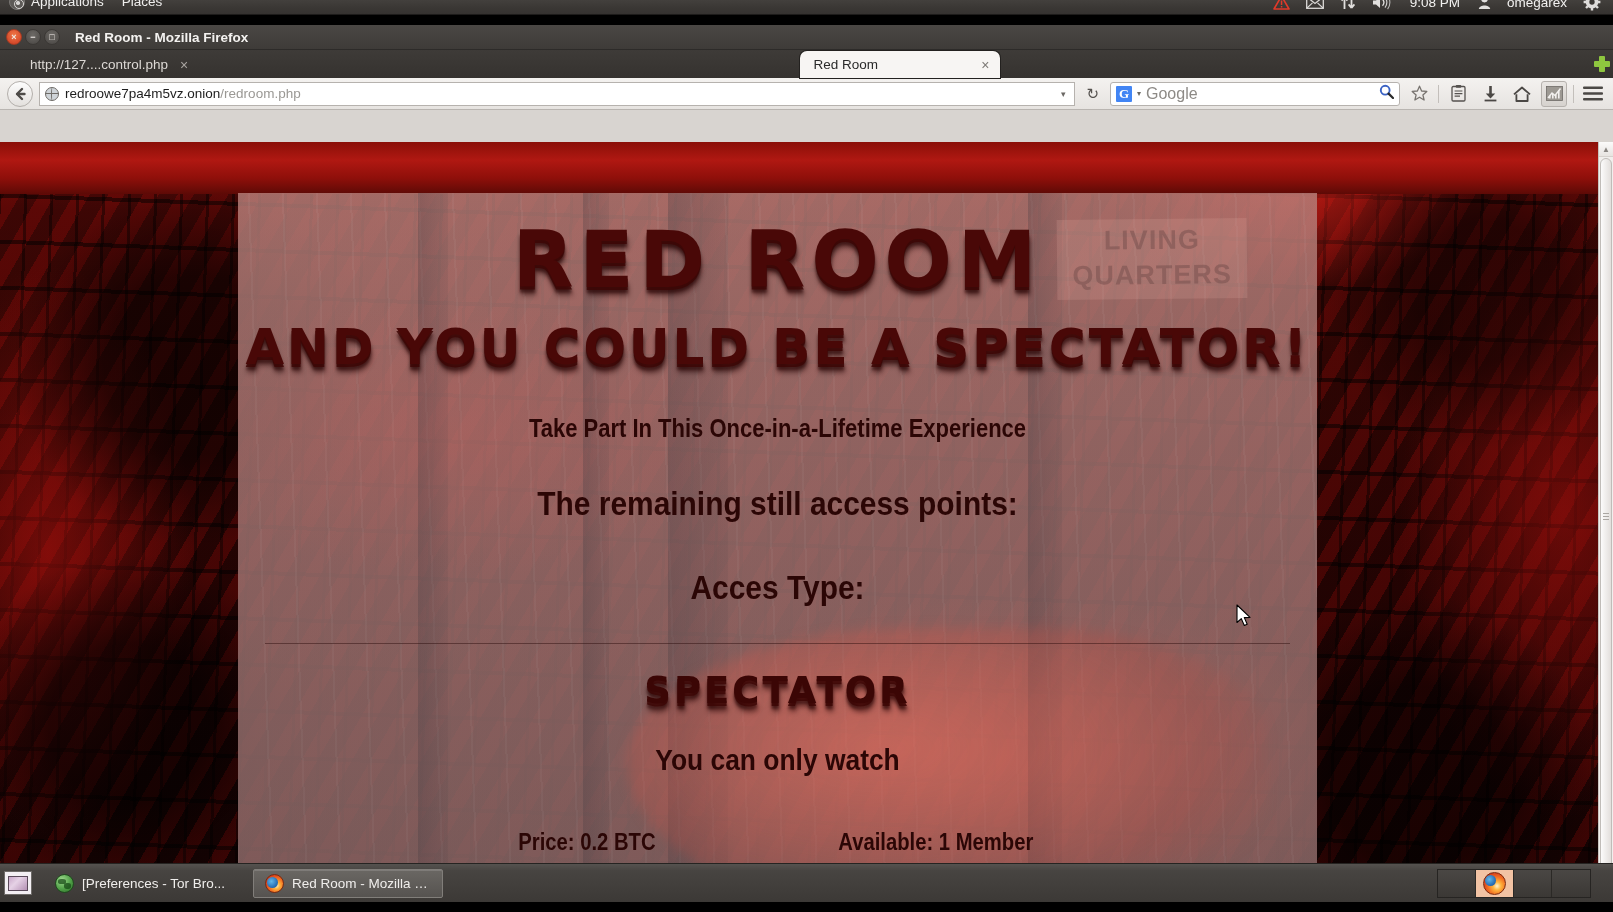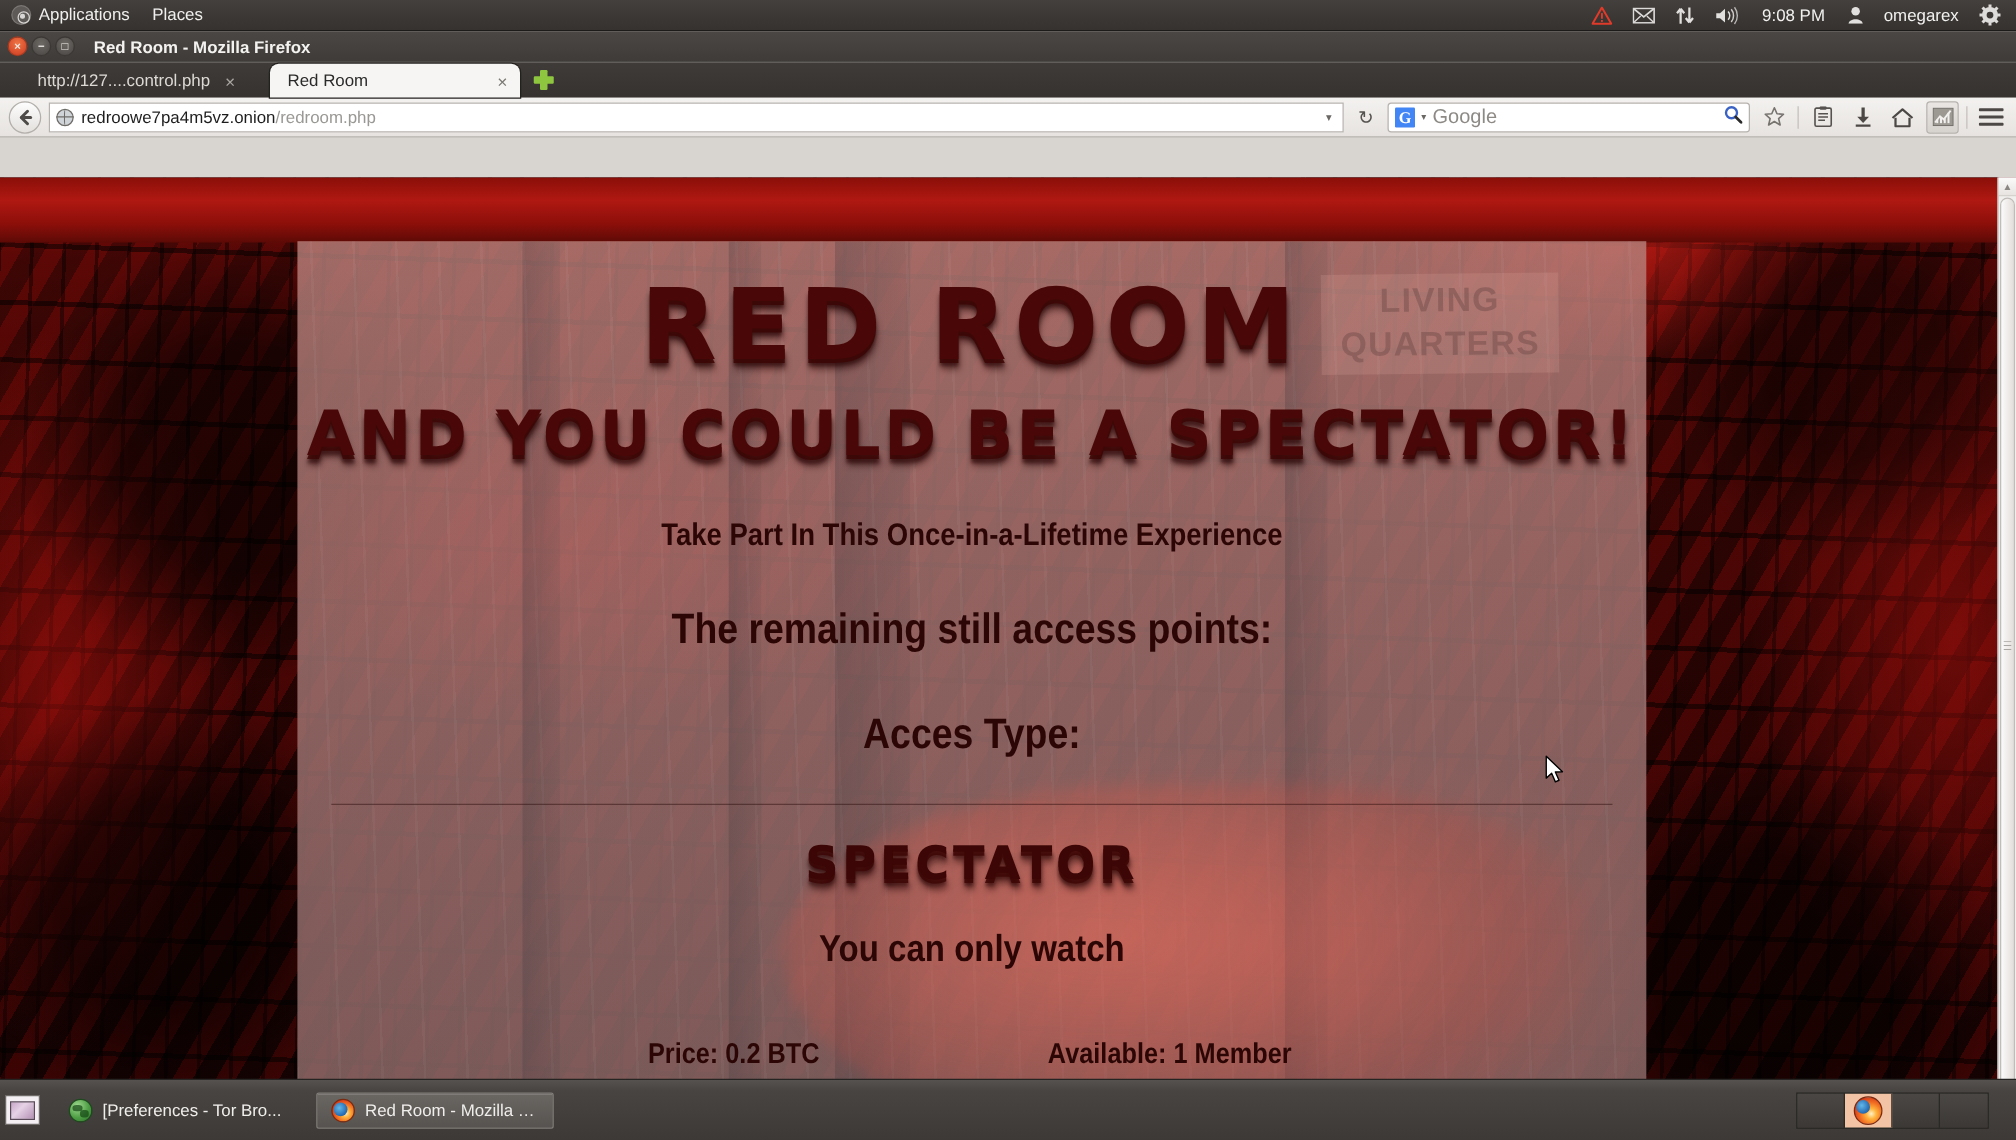--- a/index.html
+++ b/index.html
@@ -5,21 +5,21 @@
   * { box-sizing: border-box; margin: 0; padding: 0; }
   html, body {
     width: 1613px; height: 912px;
     overflow: hidden;
     font-family: "Liberation Sans", sans-serif;
     background: #000;
   }
 
   
   #gnome-panel {
-    position: absolute; left: 0; top: 0; width: 1613px; height: 25px;
+    position: absolute; left: 0; top: 0; width: 1613px; height: 15px;
     background: linear-gradient(to bottom, #43403d 0%, #3b3835 50%, #353230 100%);
     display: flex; align-items: flex-end;
     color: #e8e8e8; font-size: 13px;
     border-bottom: 1px solid #1d1b1a;
   }
   #gnome-panel .panel-left { display: flex; align-items: center; gap: 0px; }
   .panel-btn {
     display: flex; align-items: center; gap: 6px;
     padding: 0 9px; height: 24px; line-height: 24px;
     font-size: 13.5px; color: #f0efee;
@@ -72,20 +72,21 @@
     color: #f4f2f0; font-size: 13.5px; font-weight: bold;
     margin-left: 12px;
   }
 
   
   #ff-tabstrip {
     height: 28px; width: 100%;
     background: linear-gradient(to bottom, #3e3b38 0%, #35322f 100%);
     display: flex; align-items: flex-end; padding-left: 16px;
     position: relative;
+    justify-content: space-between;
   }
   .tab {
     height: 27px; display: flex; align-items: center;
     padding: 0 10px 0 14px; font-size: 13.5px;
     border-top-left-radius: 7px; border-top-right-radius: 7px;
     max-width: 200px; gap: 12px;
   }
   .tab-inactive { color: #ddd9d5; }
   .tab-active   { background: #f7f5f3; color: #2a2a2a; box-shadow: 0 0 0 1px #23211f; }
   .tab-label { white-space: nowrap; overflow: hidden; text-overflow: ellipsis; }
@@ -290,21 +291,21 @@
     display: flex; align-items: center; justify-content: center;
   }
   .grip { width: 6px; height: 7px;
     background: repeating-linear-gradient(to bottom, #aaa6a2 0 1px, rgba(0,0,0,0) 1px 3px); }
 
   
   #cursor { position: absolute; left: 1236px; top: 462px; z-index: 50; }
 
   
   #taskbar {
-    position: absolute; left: 0; top: 863px; width: 1613px; height: 49px;
+    position: absolute; left: 0; top: 863px; width: 1613px; height: 39px;
     background: linear-gradient(to bottom, #55524f 0%, #474441 18%, #3c3936 100%);
     display: flex; align-items: center; padding: 0 12px 0 4px;
     border-top: 1px solid #262422;
   }
   #show-desktop {
     width: 28px; height: 24px; flex: none; margin-right: 12px;
     border: 1px solid #6e6b68; background: #f3eff3;
     display: flex; align-items: center; justify-content: center;
   }
   #show-desktop .sd-inner {

